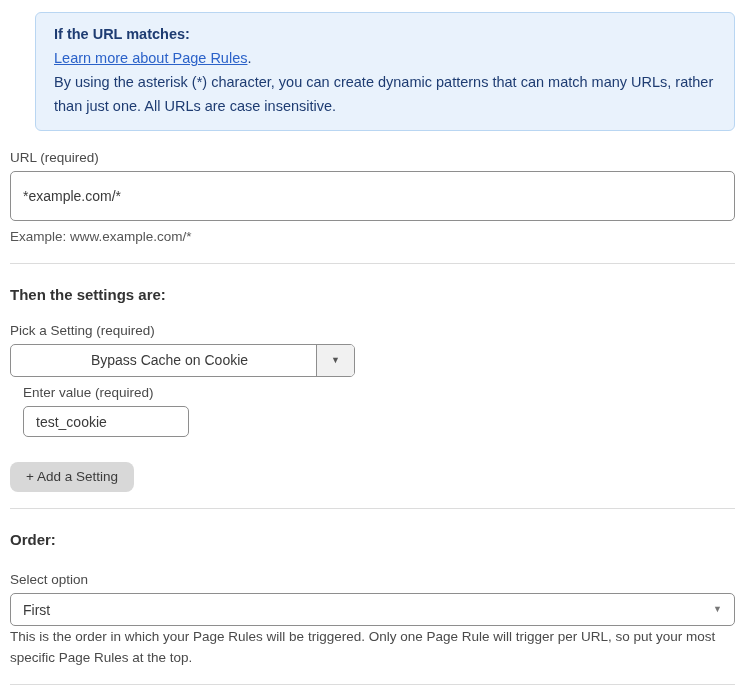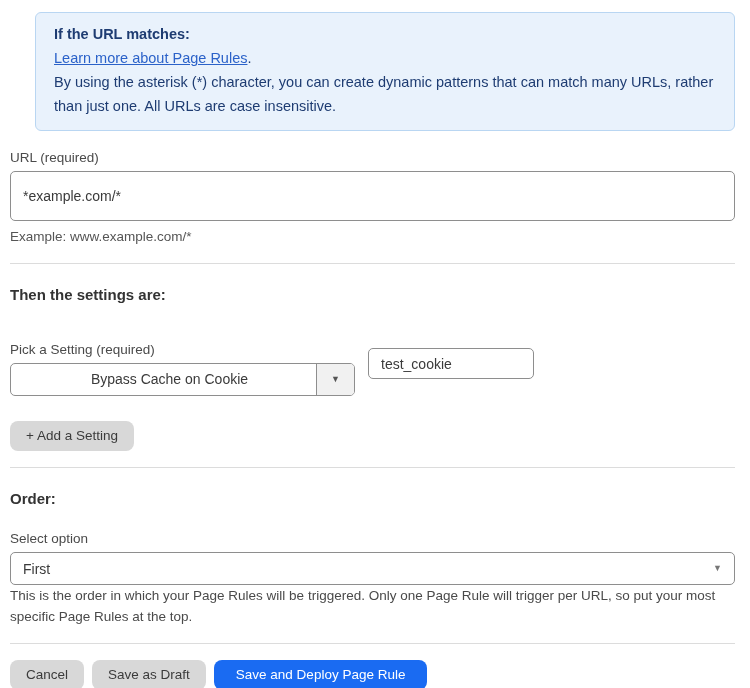--- a/index.html
+++ b/index.html
@@ -73,21 +73,21 @@
   }
 
   .section-heading {
     font-size: 15px;
     font-weight: 700;
     color: #333;
     line-height: 19px;
     margin-top: 21px;
   }
 
-  .settings-row { display: flex; margin-top: 37px; }
+  .settings-row { display: flex; margin-top: 18px; flex-direction: column; }
   .settings-col-left { width: 345px; }
   .settings-col-right { margin-left: 13px; padding-top: 7px; }
 
   
   .select-split {
     display: flex;
     width: 345px;
     height: 33px;
     border: 1px solid #8e8e8e;
     border-radius: 5px;
@@ -181,20 +181,21 @@
     <div class="settings-col-left">
       <div class="field-label">Pick a Setting (required)</div>
       <div class="select-split">
         <span class="select-split-text">Bypass Cache on Cookie</span>
         <span class="select-split-arrow">
             <span class="arrow-glyph">▼</span>
           </span>
       </div>
     </div>
     <div class="settings-col-right">
+      <div class="field-label">Enter value (required)</div>
       <input class="text-input value-input" type="text" value="test_cookie" style="">
     </div>
   </div>
 
   <button class="btn btn-gray add-setting-btn">+ Add a Setting</button>
 
   <hr class="divider">
 
   <div class="section-heading">Order:</div>
 

